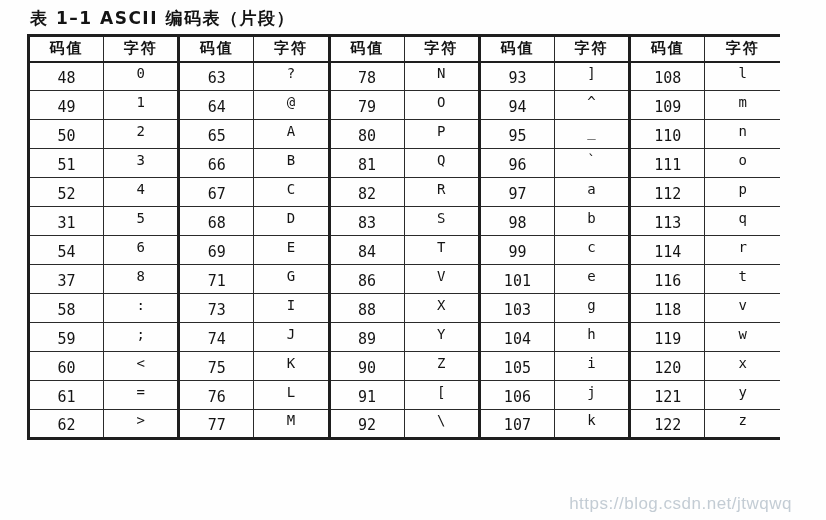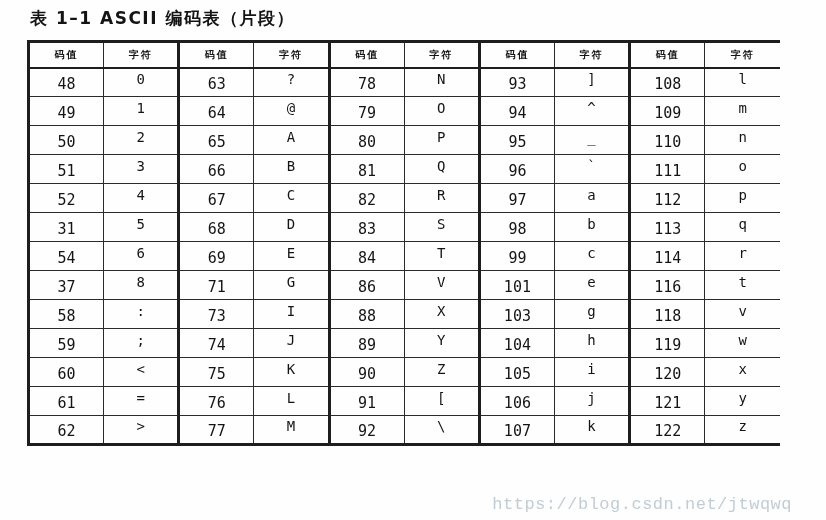--- a/index.html
+++ b/index.html
@@ -14,42 +14,42 @@
     position: relative;
   }
   .page {
     position: relative;
     width: 826px;
     height: 520px;
     background: #fefefe;
   }
   .title {
     margin: 0;
-    padding: 7px 0 10px 30px;
+    padding: 7px 0 4px 30px;
     font-size: 17px;
     font-weight: bold;
     color: #141414;
     letter-spacing: 1.5px;
     font-family: "DejaVu Sans", "Liberation Sans", sans-serif;
   }
   table.ascii-table {
     border-collapse: collapse;
     table-layout: fixed;
     margin-left: 27px;
     width: 753px;
     border-top: 3px solid #1e1e1e;
     border-left: 3px solid #1e1e1e;
     border-bottom: 3px solid #1e1e1e;
     border-right: none;
   }
   table.ascii-table th {
     border: 1px solid #2a2a2a;
     border-bottom: 2px solid #1e1e1e;
     height: 26px;
-    font-size: 10px;
+    font-size: 15px;
     font-weight: bold;
     color: #141414;
     text-align: center;
     padding: 0;
     letter-spacing: 2px;
     margin-top: 13px;
   }
   table.ascii-table td {
     border: 1px solid #2a2a2a;
     height: 29px;
@@ -76,21 +76,21 @@
   }
   .watermark {
     position: absolute;
     right: 34px;
     bottom: 6px;
     font-size: 17px;
     color: rgba(188, 198, 207, 0.9);
     letter-spacing: 0.5px;
     pointer-events: none;
     z-index: 5;
-    font-family: Liberation Mono, monospace;
+    font-family: Liberation Sans, sans-serif;
   }
 </style>
 </head>
 <body>
 
 <div class="page">
   <h1 class="title">表 1–1  ASCII 编码表（片段）</h1>
 
   <table class="ascii-table">
     <thead>

